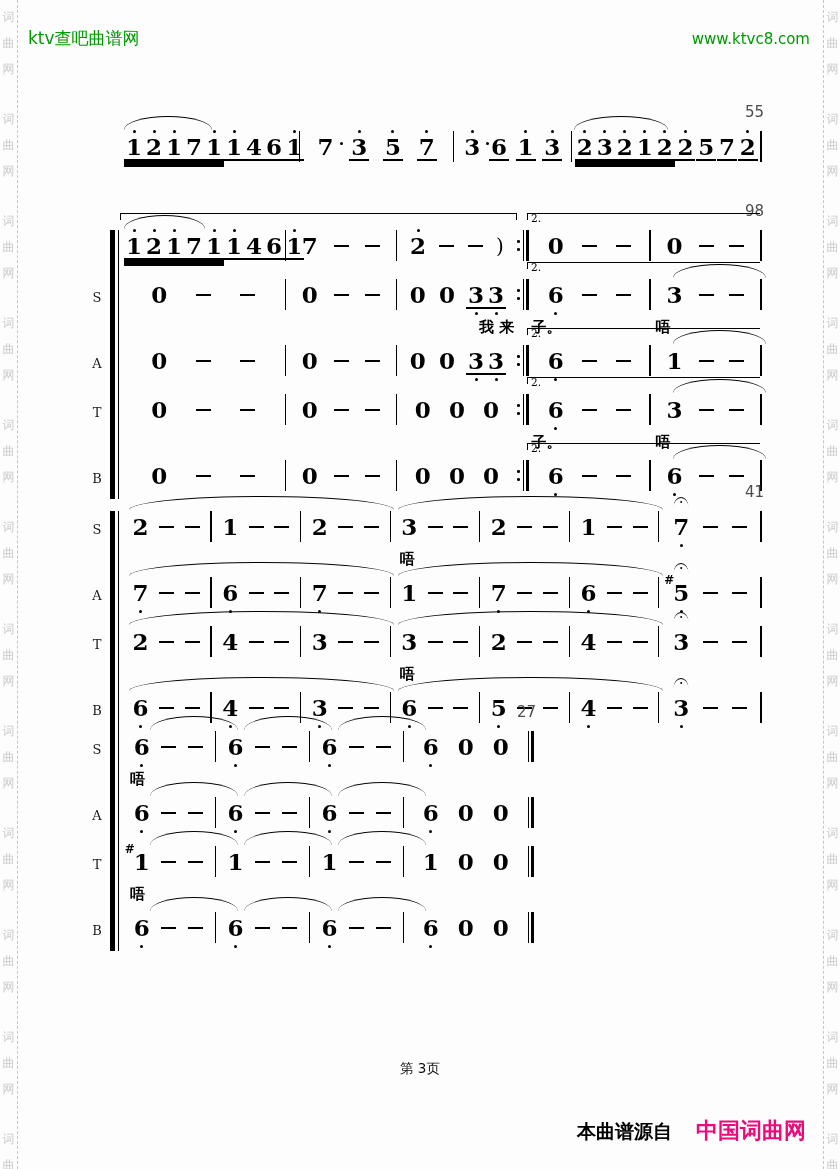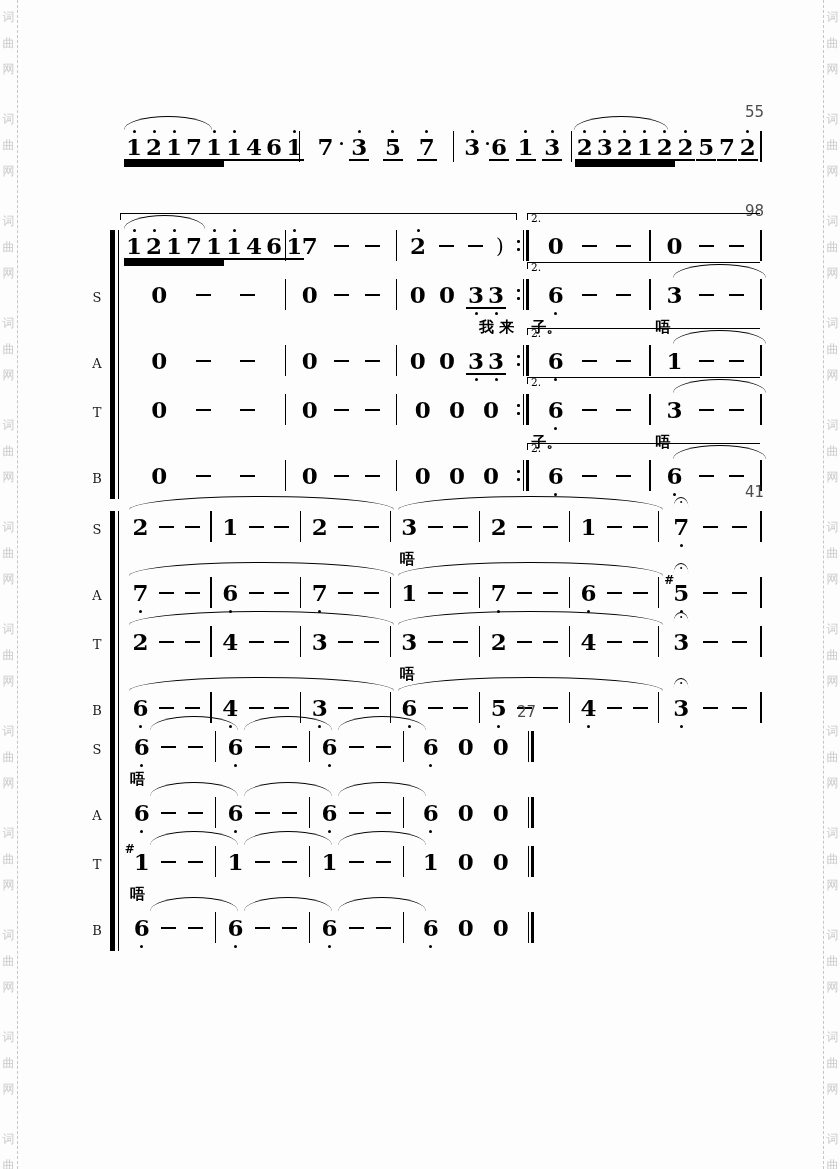--- a/index.html
+++ b/index.html
@@ -215,20 +215,24 @@
         <div>词</div>
         <div>曲</div>
         <div>网</div>
       </div>
       <div class="wm-group">
         <div>词</div>
         <div>曲</div>
       </div>
     </div>
 
+  <div class="header">
+    <span class="site-name">ktv查吧曲谱网</span>
+    <span class="site-url">www.ktvc8.com</span>
+  </div>
 
   <div class="score" id="score">
       <div class="system">
         <div class="sysnum">55</div>
         <div class="rows">
           <div class="nrow">
             <div class="vlabel"></div>
             <div class="startpad"></div>
             <div class="ms" style="flex: 1.45 1 0%;">
               <div class="arc" style="left: 1%; width: 50%;"></div>
@@ -2739,14 +2743,19 @@
             </div>
             <span class="fin">
               <i class="rb thin"></i>
               <i class="rb thick"></i>
             </span>
           </div>
         </div>
       </div>
     </div>
 
+  <div class="pagenum">第 3页</div>
 
+  <div class="source">
+    <span class="src-prefix">本曲谱源自</span>
+    <span class="src-name">中国词曲网</span>
+  </div>
 </div>
 
 </body></html>

